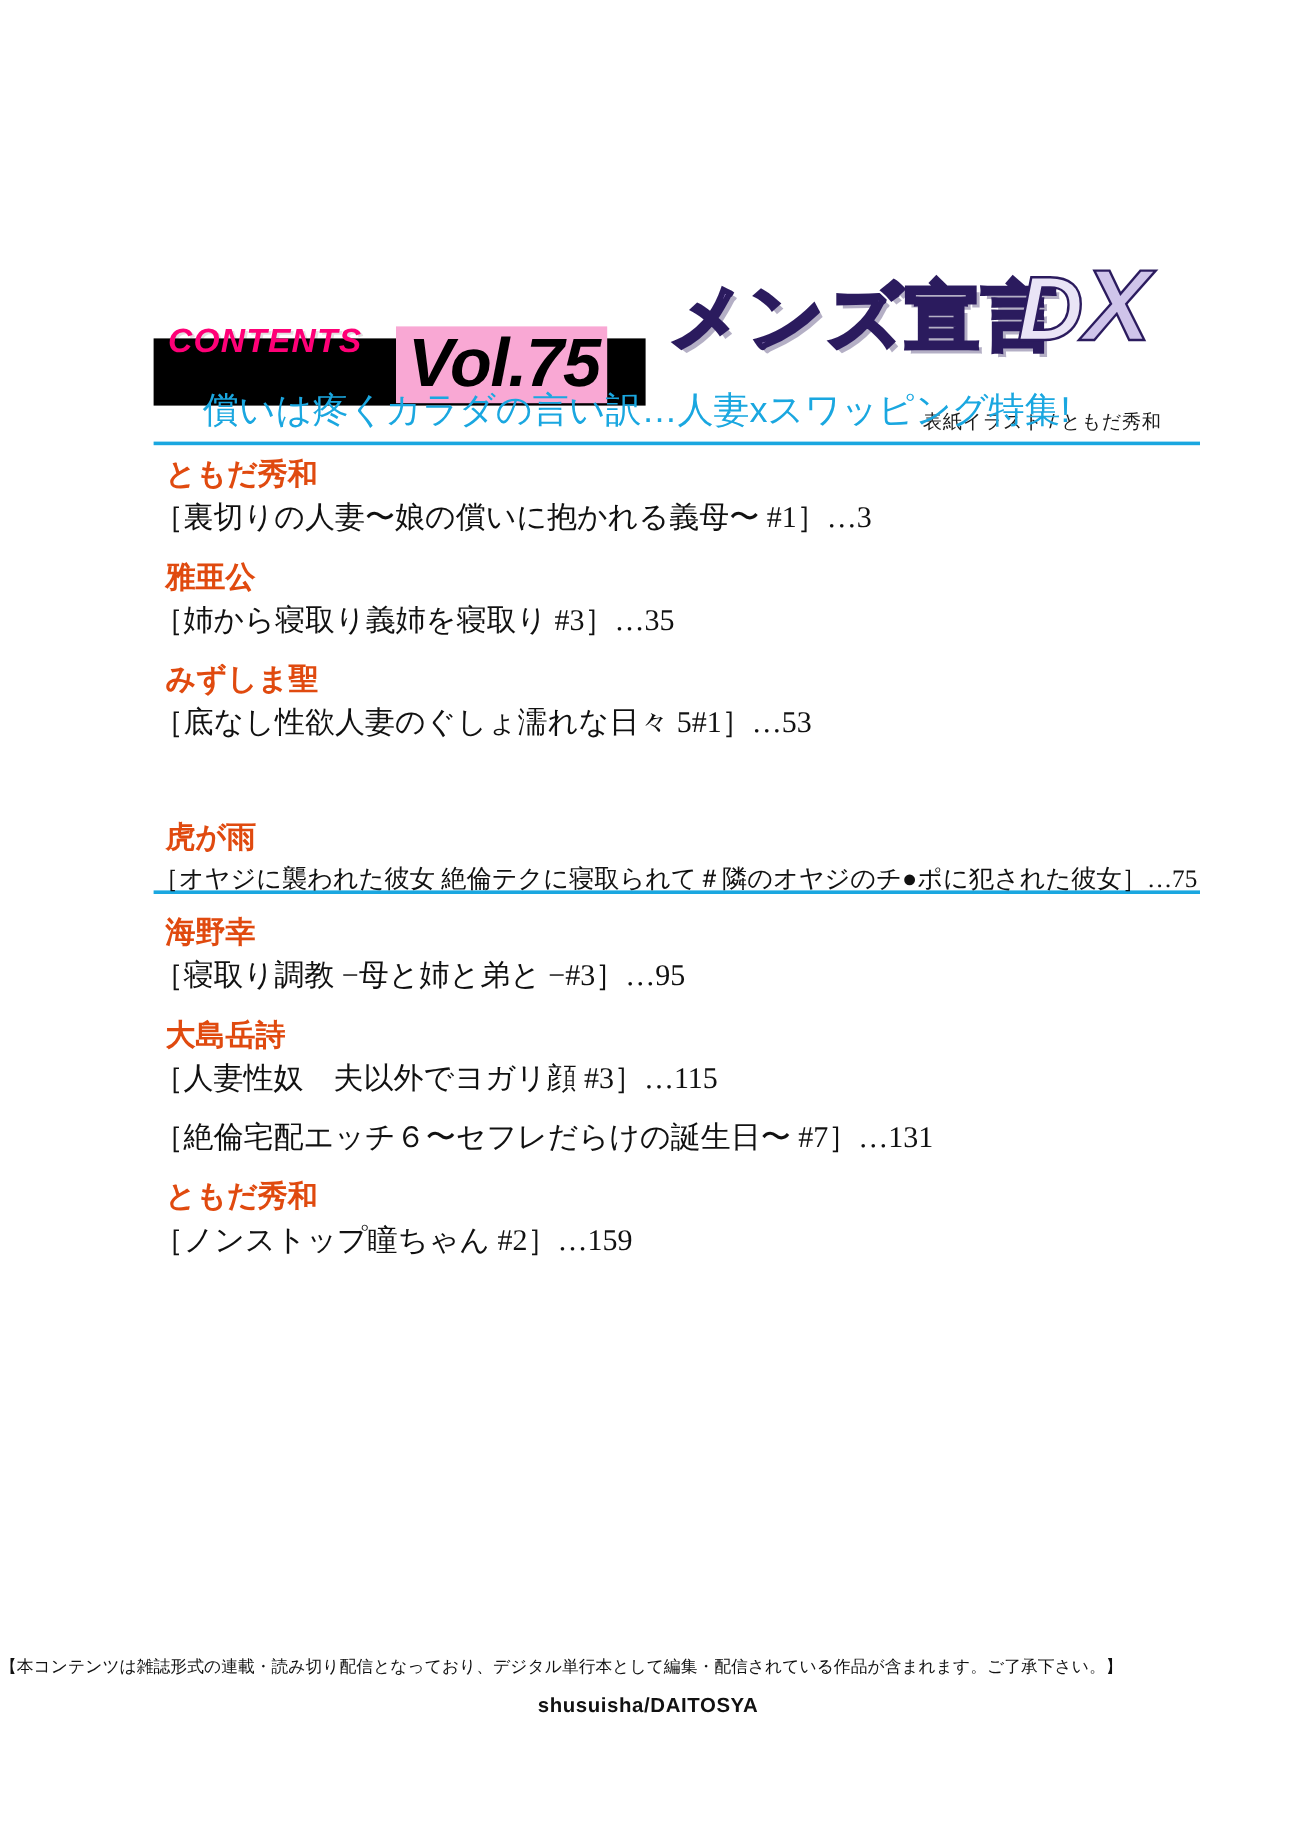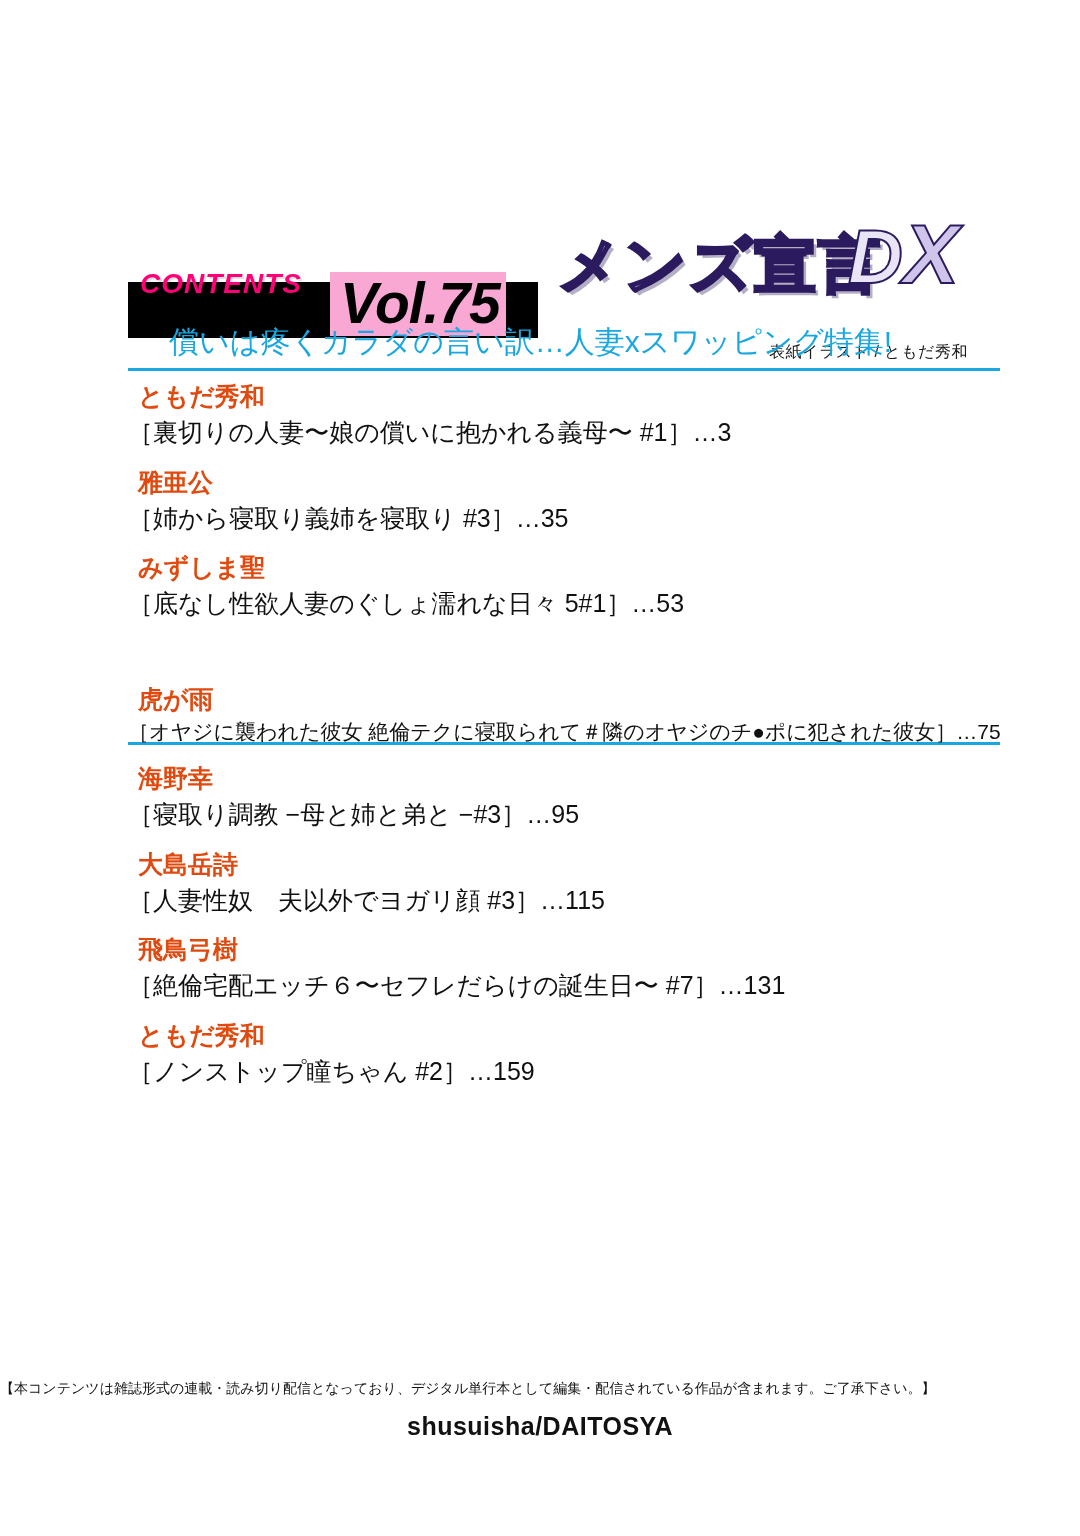--- a/index.html
+++ b/index.html
@@ -134,20 +134,21 @@
 
   
   .entries {
     position: absolute;
     left: 128px;
     top: 378px;
     width: 880px;
   }
   .entry {
     margin-bottom: 13px;
+    font-family: Liberation Serif, serif;
   }
   .entry .author {
     font-size: 25px;
     font-weight: bold;
     color: #e04a0f;
     line-height: 1.45;
     padding-left: 10px;
   }
   .entry .title {
     font-size: 25px;
@@ -172,21 +173,21 @@
     font-size: 14px;
     color: #111111;
     letter-spacing: 0px;
   }
   .footer-pub {
     position: absolute;
     left: 0;
     top: 1412px;
     width: 1080px;
     text-align: center;
-    font-size: 25px;
+    font-size: 17px;
     font-weight: bold;
     color: #111111;
     letter-spacing: 0.5px;
   }
 </style>
 </head>
 <body>
 
 <div class="page">
 
@@ -236,21 +237,20 @@
       <div class="author">海野幸</div>
       <div class="title">［寝取り調教 −母と姉と弟と −#3］…95</div>
     </div>
 
     <div class="entry">
       <div class="author">大島岳詩</div>
       <div class="title">［人妻性奴　夫以外でヨガリ顔 #3］…115</div>
     </div>
 
     <div class="entry">
-      <div class="author">飛鳥弓樹</div>
       <div class="title">［絶倫宅配エッチ６〜セフレだらけの誕生日〜 #7］…131</div>
     </div>
 
 
     <div class="entry">
       <div class="author">ともだ秀和</div>
       <div class="title">［ノンストップ瞳ちゃん #2］…159</div>
     </div>
 
   </div>

